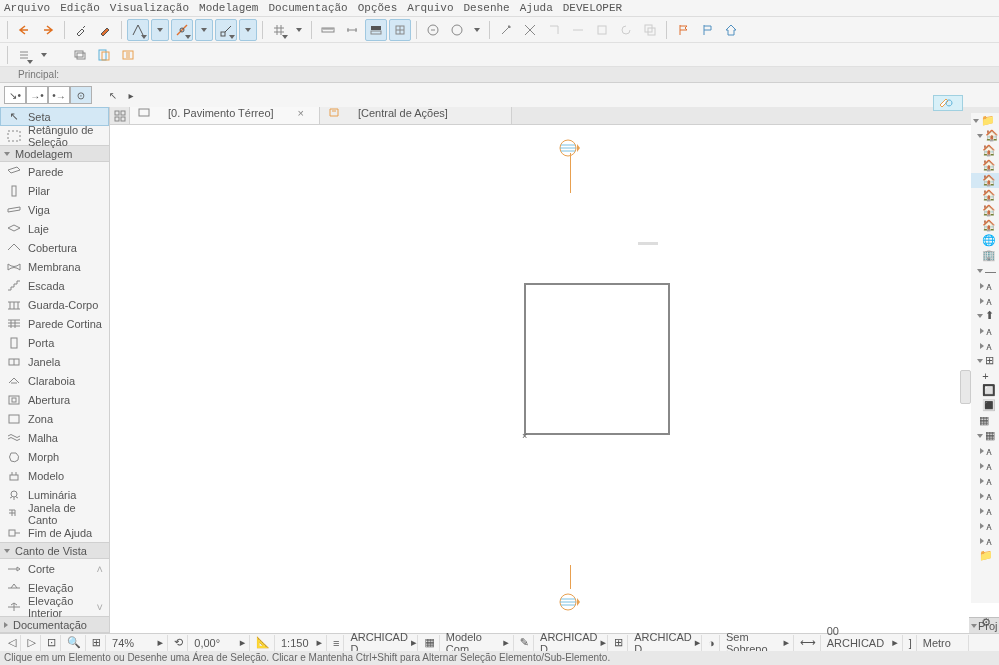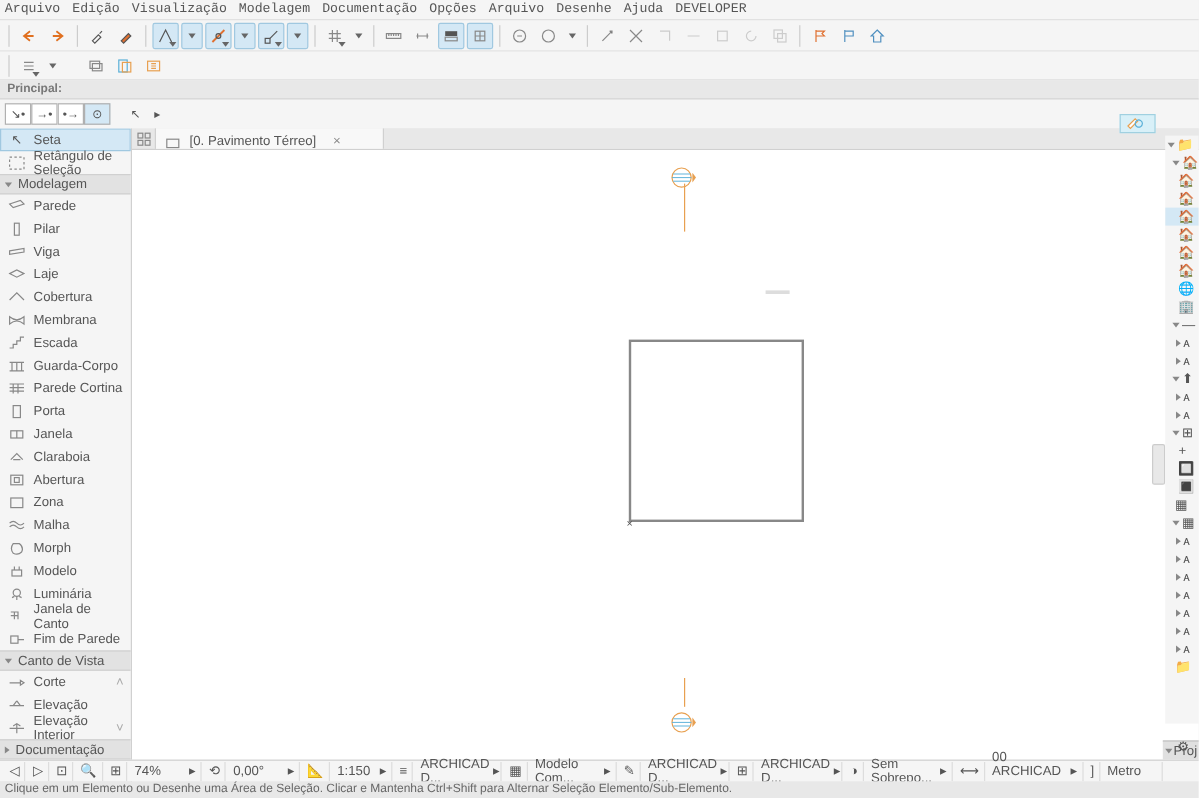--- a/index.html
+++ b/index.html
@@ -6,35 +6,35 @@
     body{background:#f0f0f0;width:999px;height:665px;overflow:hidden;position:relative;}
     .menubar{background:#f5f5f5;padding:2px 4px;display:flex;gap:10px;border-bottom:1px solid #ddd;font-size:10px;color:#666;}
     .menubar span{cursor:default;font-family:Liberation Mono, monospace;}
     .toolbar1{background:#f5f5f5;display:flex;align-items:center;padding:2px 4px;gap:2px;height:26px;border-bottom:1px solid #e0e0e0;}
     .tbtn{width:22px;height:22px;display:flex;align-items:center;justify-content:center;position:relative;border:1px solid transparent;border-radius:2px;}
     .tbtn.active{background:#d4e8f5;border-color:#a0c8e0;}
     .tbtn svg{width:14px;height:14px;}
     .tbtn .drop{position:absolute;right:1px;bottom:1px;width:0;height:0;border-left:3px solid transparent;border-right:3px solid transparent;border-top:4px solid #666;}
     .sep{width:1px;height:18px;background:#ccc;margin:0 3px;}
     .toolbar2{background:#f5f5f5;display:flex;align-items:center;padding:2px 4px;gap:2px;height:24px;border-bottom:1px solid #e0e0e0;}
-    .principal-label{background:#e8e8e8;padding:2px 6px;font-size:10px;color:#777;border-bottom:1px solid #d0d0d0;font-weight:bold;}
+    .principal-label{background:#e8e8e8;padding:2px 18px;font-size:10px;color:#777;border-bottom:1px solid #d0d0d0;}
     .toolbar3{background:#f5f5f5;display:flex;align-items:center;padding:2px 4px;gap:0px;height:24px;}
     .tbtn3{width:22px;height:18px;display:flex;align-items:center;justify-content:center;border:1px solid #b0b0b0;background:#fff;font-size:10px;}
     .tbtn3.active{background:#d4e8f5;}
     .main{display:flex;height:563px;}
     .toolbox{width:110px;background:#f5f5f5;border-right:1px solid #d0d0d0;overflow:hidden;}
     .tool-item{display:flex;align-items:center;gap:6px;padding:3px 6px;height:19px;font-size:11px;color:#555;}
     .tool-item.selected{background:#d4e8f5;border:1px solid #a0c8e0;height:19px;padding:2px 5px;}
     .tool-header{display:flex;align-items:center;gap:4px;padding:2px 4px;background:#e2e2e2;font-size:11px;color:#555;height:17px;border-top:1px solid #d0d0d0;border-bottom:1px solid #d0d0d0;}
     .tool-icon{width:16px;height:14px;display:flex;align-items:center;justify-content:center;flex-shrink:0;}
     .tool-icon svg{width:14px;height:12px;}
     .canvas-area{flex:1;display:flex;flex-direction:column;}
     .tabs{display:flex;background:#e8e8e8;height:18px;border-bottom:1px solid #d0d0d0;}
     .tab-grid{width:20px;display:flex;align-items:center;justify-content:center;border-right:1px solid #d0d0d0;}
-    .tab{display:flex;align-items:flex-end;gap:8px;padding:0 8px;background:#f8f8f8;border-right:1px solid #d0d0d0;font-size:10px;}
+    .tab{display:flex;align-items:flex-start;gap:18px;padding:0 8px;background:#f8f8f8;border-right:1px solid #d0d0d0;font-size:10px;}
     .tab .close{margin-left:6px;font-size:11px;color:#888;}
     .canvas{flex:1;background:#fff;position:relative;}
     .rect{position:absolute;left:414px;top:158px;width:146px;height:152px;border:2px solid #888;background:#fff;}
     .compass{position:absolute;width:22px;height:22px;}
     .compass svg{width:22px;height:22px;}
     .right-tree{position:absolute;right:0;top:113px;width:28px;height:490px;background:#f5f5f5;font-size:9px;overflow:hidden;}
     .right-tree .ln{padding:1px 2px;white-space:nowrap;display:flex;align-items:center;gap:1px;height:15px;}
     .tri{display:inline-block;width:0;height:0;border-top:3px solid transparent;border-bottom:3px solid transparent;border-left:4px solid #888;margin-right:1px;}
     .tri.down{border-left:3px solid transparent;border-right:3px solid transparent;border-top:4px solid #888;border-bottom:0;}
     .status{position:absolute;left:0;right:0;bottom:14px;height:18px;background:#f5f5f5;border-top:1px solid #d0d0d0;display:flex;align-items:center;padding:0 4px;gap:2px;font-size:10px;}
@@ -437,21 +437,21 @@
         </span>
         <span>Janela de Canto</span>
       </div>
     <div class="tool-item">
         <span class="tool-icon">
           <svg>
             <rect x="2" y="3" width="6" height="6" fill="none" stroke="#888"></rect>
             <path d="M8 6 H13" stroke="#888"></path>
           </svg>
         </span>
-        <span>Fim de Parede</span>
+        <span>Fim de Ajuda</span>
       </div>
     <div class="tool-header">
         <span class="tri down"></span>
         <span>Canto de Vista</span>
       </div>
     <div class="tool-item">
         <span class="tool-icon">
           <svg>
             <path d="M1 6 H10 M10 4 V8 L13 6 Z" fill="none" stroke="#888"></path>
           </svg>
@@ -493,20 +493,26 @@
             <rect x="1" y="7" width="4" height="4" fill="none" stroke="#888"></rect>
             <rect x="7" y="7" width="4" height="4" fill="none" stroke="#888"></rect>
           </svg>
         </div>
       <div class="tab" style="width:190px">
           <svg width="12" height="10">
             <rect x="1" y="2" width="10" height="7" fill="none" stroke="#888"></rect>
           </svg>
           <span>[0. Pavimento Térreo]</span>
           <span class="close">×</span>
+        </div>
+      <div class="tab" style="width:192px;background:#eee">
+          <svg width="12" height="10">
+            <path d="M2 2 H10 V9 H2 Z M4 4 H8" stroke="#e8a050" fill="none"></path>
+          </svg>
+          <span>[Central de Ações]</span>
         </div>
       <div style="flex:1;background:#e8e8e8"></div>
     </div>
     <div class="canvas">
       <div class="mid-bar"></div>
       <div class="compass" style="left:448px;top:12px">
         <svg viewBox="0 0 22 22">
             <circle cx="10" cy="11" r="8" fill="none" stroke="#e8a050"></circle>
             <path d="M2 11 H18 M3 8 H17 M3 14 H17" stroke="#5ab0d8" stroke-width="0.8"></path>
             <path d="M19 7 L22 11 L19 15" fill="#e8a050"></path>

